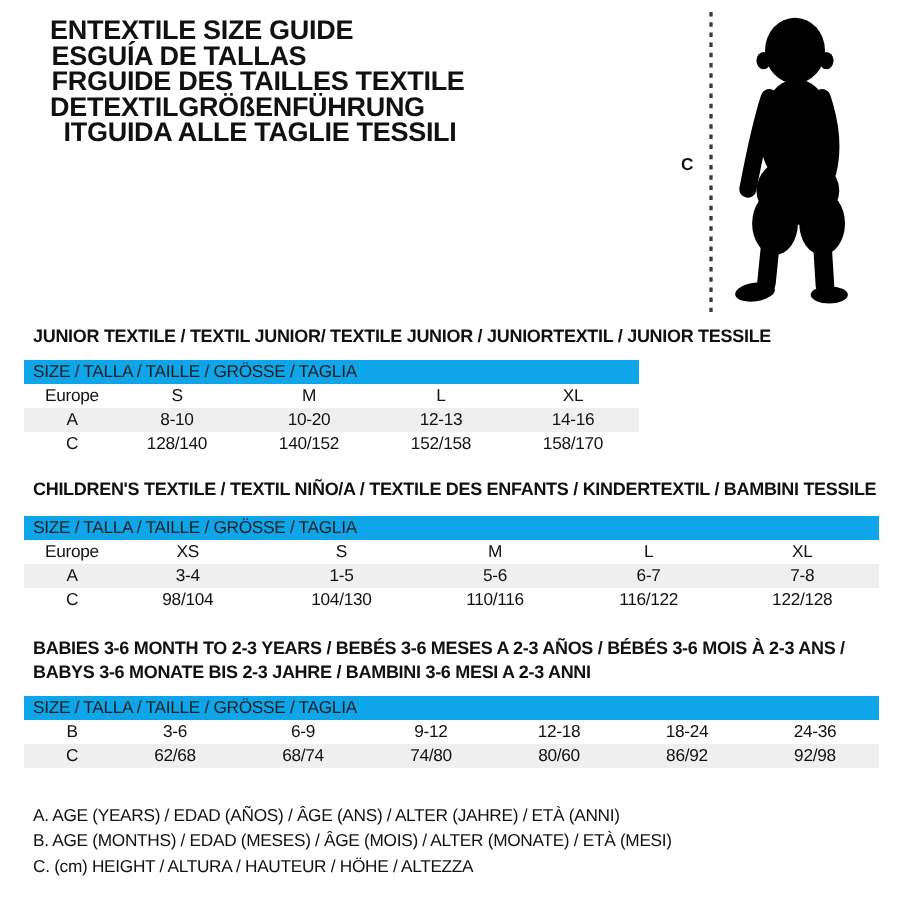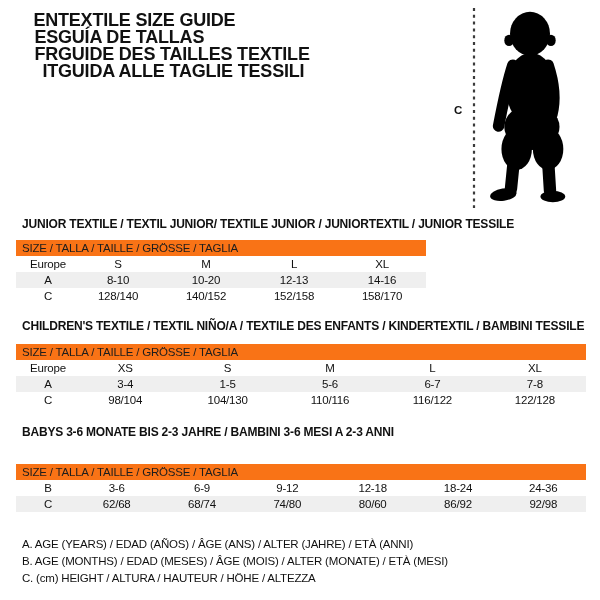--- a/index.html
+++ b/index.html
@@ -30,21 +30,21 @@
   .tbl{position:absolute;left:16px;font-size:11.5px;}
   .s1-title{top:216px;}
   .s1-tbl{top:240px;width:410px;}
   .s2-title{top:318px;}
   .s2-tbl{top:344px;width:570px;}
   .s3-title{top:424px;}
   .s3-tbl{top:464px;width:570px;}
 
   .banner{
     height:16px;line-height:16px;
-    background:#f97316;
+    background:#0ea5e9;
     padding-left:6px;
     color:#1d1d1d;
     font-size:11.5px;
   }
   .trow{display:flex;height:16px;line-height:16px;}
   .trow.shaded{background:#efefef;}
   .tlabel{flex:0 0 52px;padding-left:6px;text-align:center;}
   .tcell{flex:1 1 0;text-align:center;}
 
   
@@ -61,20 +61,24 @@
         <span class="lang-code">EN</span>
         <span class="lang-label">TEXTILE SIZE GUIDE</span>
       </div>
       <div class="lang-row">
         <span class="lang-code">ES</span>
         <span class="lang-label">GUÍA DE TALLAS</span>
       </div>
       <div class="lang-row">
         <span class="lang-code">FR</span>
         <span class="lang-label">GUIDE DES TAILLES TEXTILE</span>
+      </div>
+      <div class="lang-row">
+        <span class="lang-code">DE</span>
+        <span class="lang-label">TEXTILGRÖßENFÜHRUNG</span>
       </div>
       <div class="lang-row">
         <span class="lang-code">IT</span>
         <span class="lang-label">GUIDA ALLE TAGLIE TESSILI</span>
       </div>
     </div>
 
   <div class="figure">
     <span class="c-label">C</span>
     <svg class="dash-line" width="4" height="200" viewBox="0 0 4 200">
@@ -160,20 +164,21 @@
           <span class="tcell">98/104</span>
           <span class="tcell">104/130</span>
           <span class="tcell">110/116</span>
           <span class="tcell">116/122</span>
           <span class="tcell">122/128</span>
         </div>
       </div>
   </div>
 
   <div class="tbl-title s3-title">
+      <div class="title-line">BABIES 3-6 MONTH TO 2-3 YEARS / BEBÉS 3-6 MESES A 2-3 AÑOS / BÉBÉS 3-6 MOIS À 2-3 ANS /</div>
       <div class="title-line">BABYS 3-6 MONATE BIS 2-3 JAHRE / BAMBINI 3-6 MESI A 2-3 ANNI</div>
     </div>
   <div class="tbl s3-tbl section">
     <div class="banner">SIZE / TALLA / TAILLE / GRÖSSE / TAGLIA</div>
     <div class="rows">
         <div class="trow">
           <span class="tlabel">B</span>
           <span class="tcell">3-6</span>
           <span class="tcell">6-9</span>
           <span class="tcell">9-12</span>

